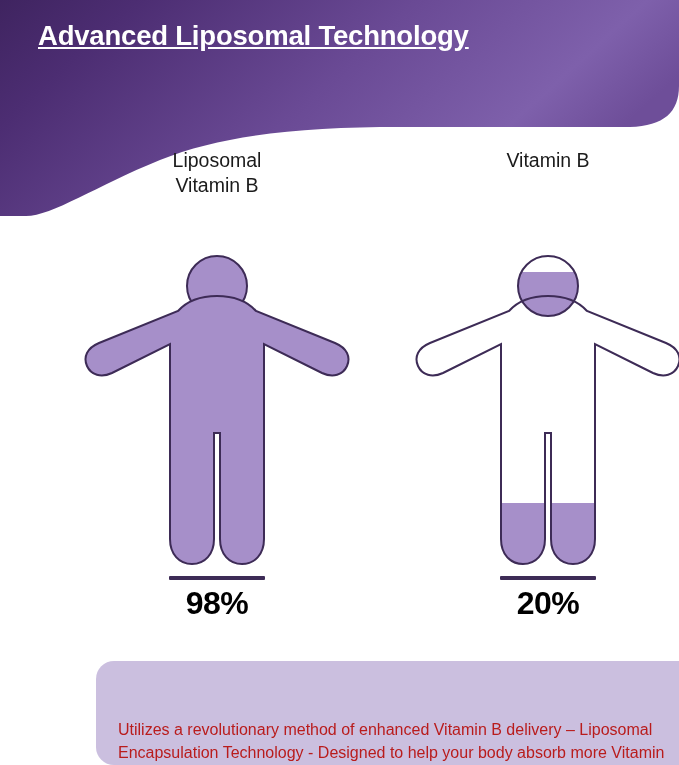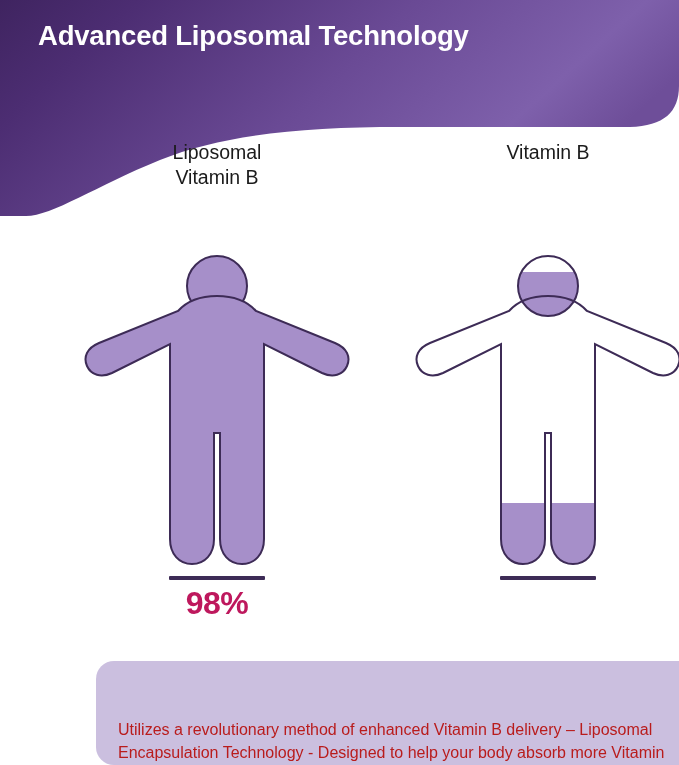--- a/index.html
+++ b/index.html
@@ -39,26 +39,27 @@
     width: 600px;
     color: #ffffff;
     font-size: 27.5px;
     font-weight: bold;
     line-height: 1.32;
     letter-spacing: -0.2px;
   }
   .header-title .line {
     display: block;
     white-space: nowrap;
+    text-decoration: underline;
   }
 
   
   .col-label {
     position: absolute;
-    top: 140px;
+    top: 148px;
     width: 260px;
     text-align: center;
     font-size: 19.5px;
     line-height: 1.28;
     color: #1b1b1b;
     font-weight: normal;
   }
   .col-label .line { display: block; }
   .col-label.left  { left: 87px; }
   .col-label.right { left: 418px; }
@@ -86,21 +87,21 @@
   .pct-rule {
     width: 96px;
     height: 4px;
     background: #3d2b56;
     margin: 0 auto 6px auto;
     border-radius: 1px;
   }
   .pct-value {
     font-size: 32px;
     font-weight: bold;
-    color: #be185d;
+    color: #000000;
     line-height: 1.1;
     letter-spacing: -0.5px;
   }
 
   
   .caption-box {
     position: absolute;
     left: 96px;
     top: 661px;
     width: 600px;
@@ -297,19 +298,20 @@
     </svg>
   </div>
 
   <div class="pct-block left">
     <div class="pct-rule"></div>
     <div class="pct-value">98%</div>
   </div>
 
   <div class="pct-block right">
     <div class="pct-rule"></div>
+    <div class="pct-value">20%</div>
   </div>
 
   <div class="caption-box">
     <div class="caption-text">Utilizes a revolutionary method of enhanced Vitamin B delivery – Liposomal Encapsulation Technology - Designed to help your body absorb more Vitamin B.</div>
   </div>
 
 </div>
 
 </body></html>

